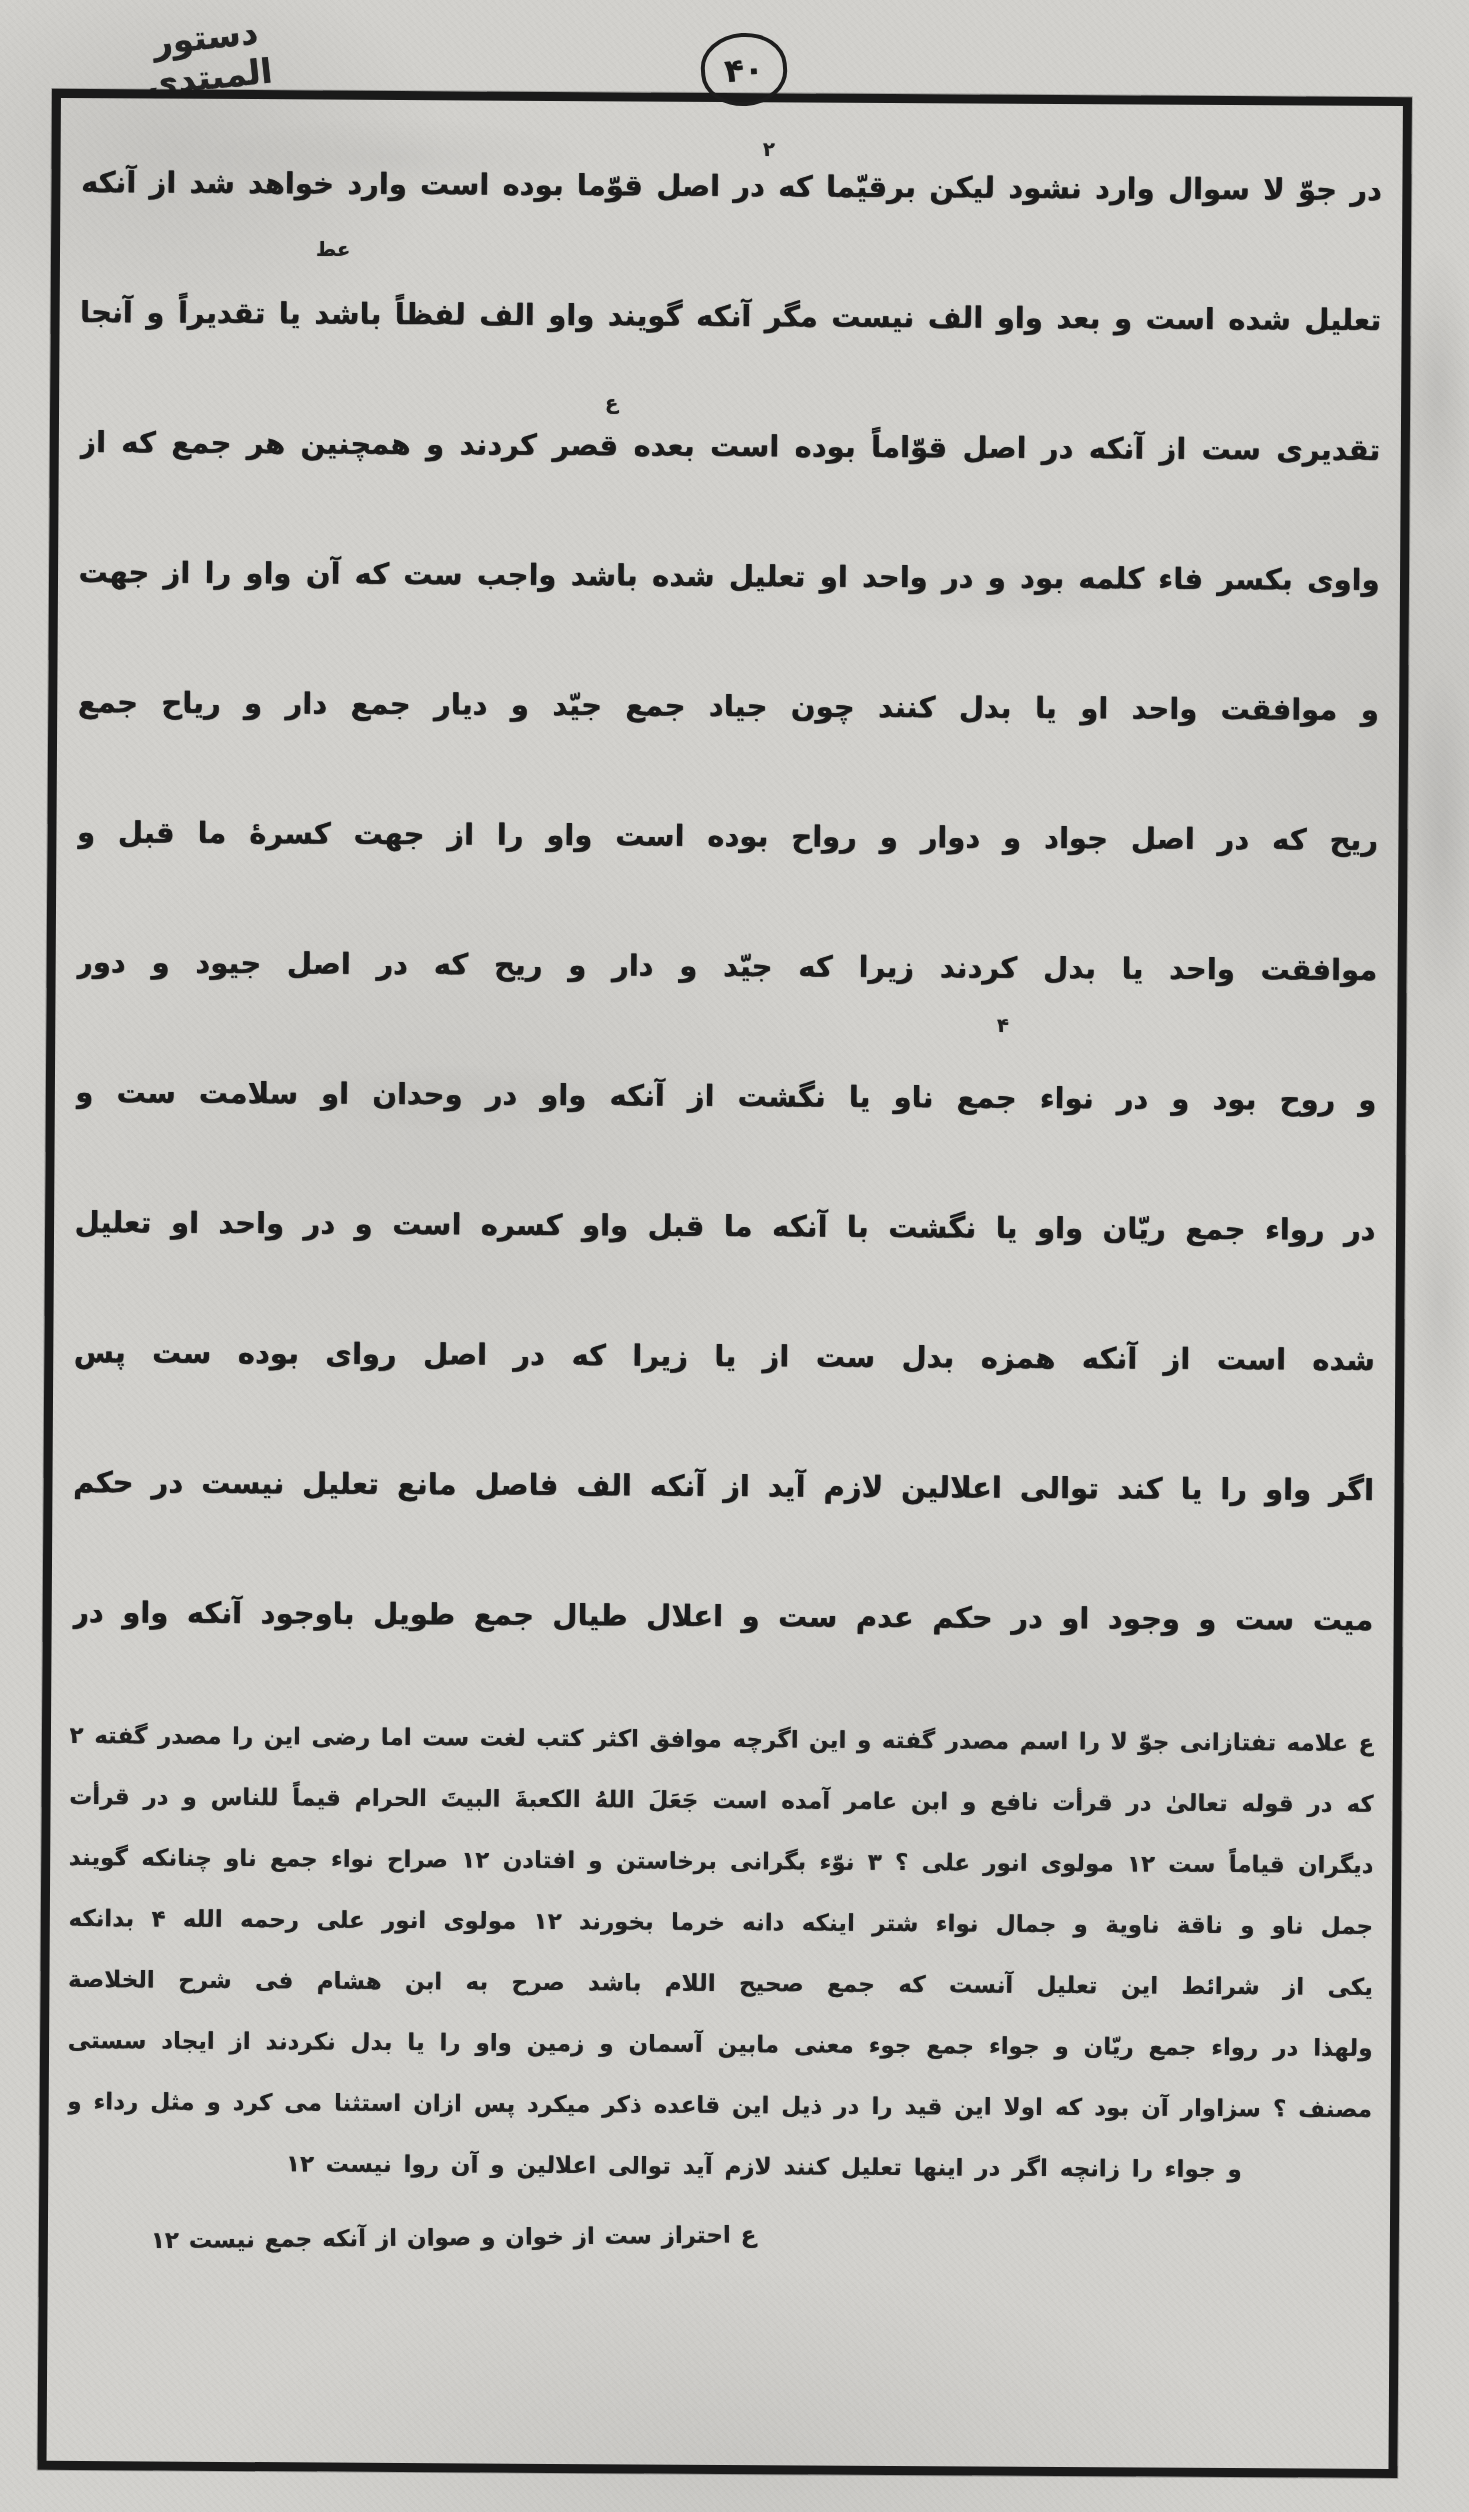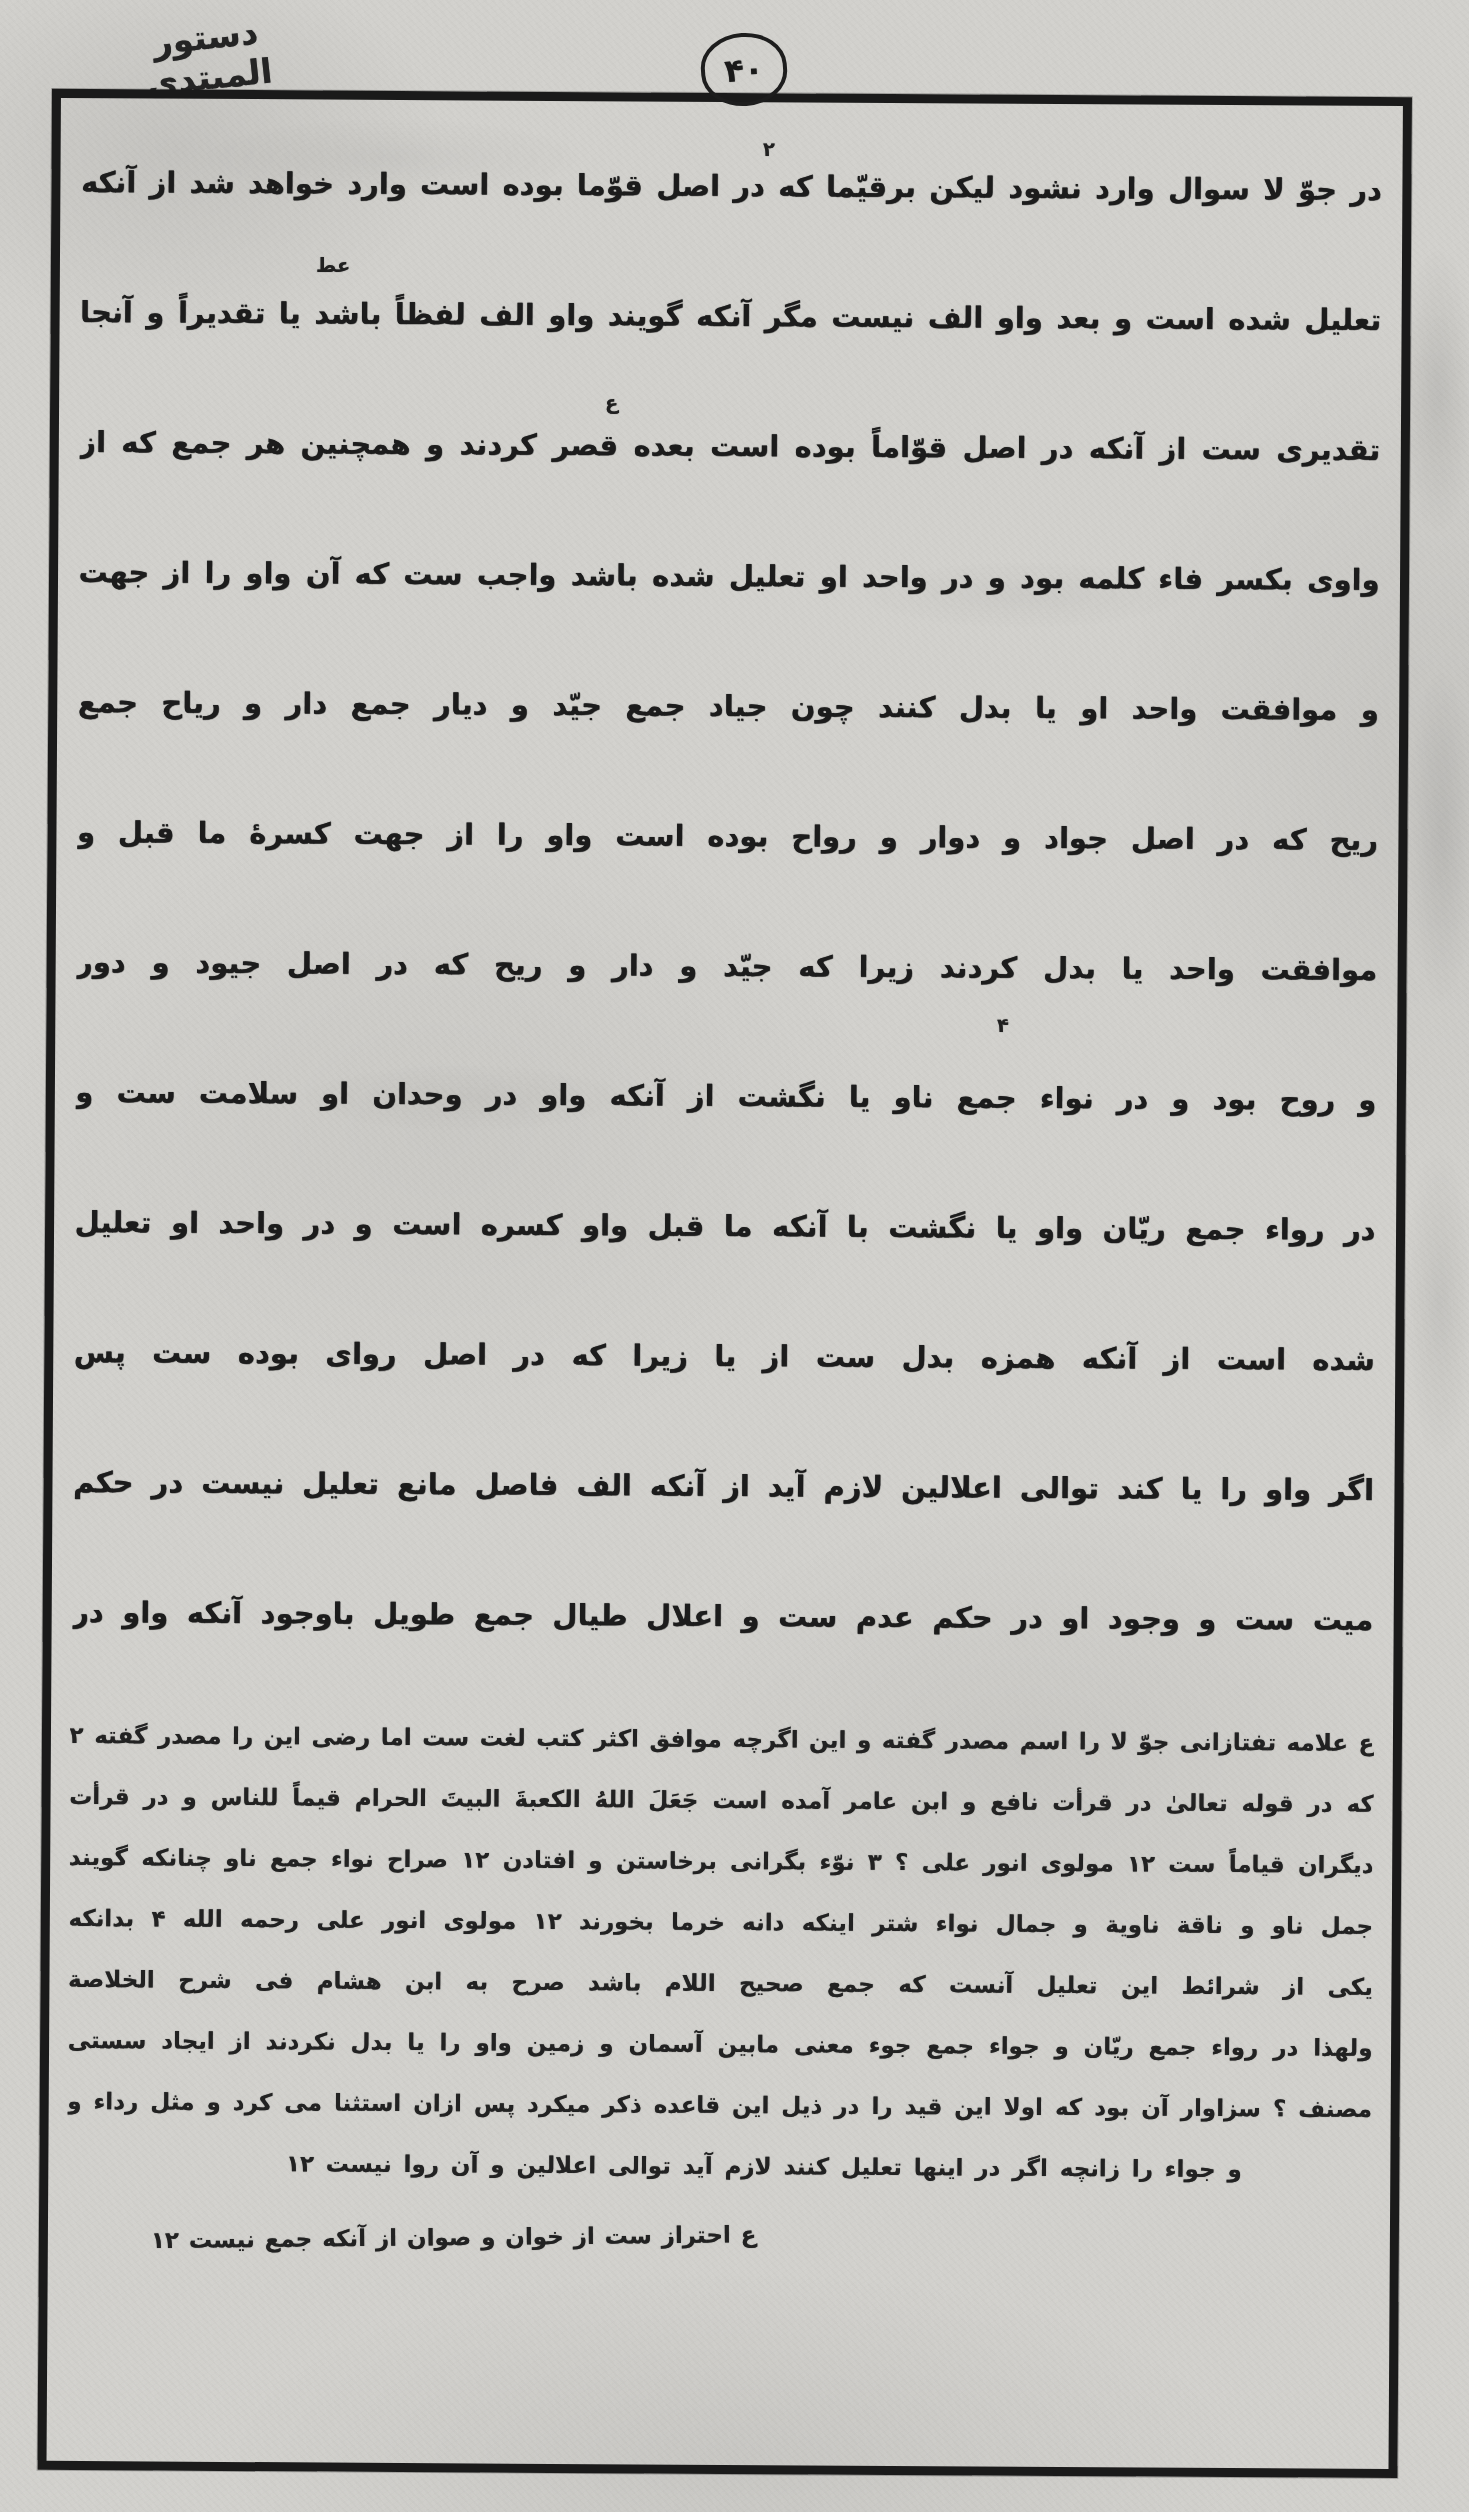--- a/index.html
+++ b/index.html
@@ -131,16 +131,16 @@
     <div class="fline">جمل ناو و ناقة ناویة و جمال نواء شتر اینکه دانه خرما بخورند ۱۲ مولوی انور علی رحمه الله ۴ بدانکه</div>
     <div class="fline">یکی از شرائط این تعلیل آنست که جمع صحیح اللام باشد صرح به ابن هشام فی شرح الخلاصة</div>
     <div class="fline">ولهذا در رواء جمع ریّان و جواء جمع جوء معنی مابین آسمان و زمین واو را یا بدل نکردند از ایجاد سستی</div>
     <div class="fline">مصنف ؟ سزاوار آن بود که اولا این قید را در ذیل این قاعده ذکر میکرد پس ازان استثنا می کرد و مثل رداء و طواء</div>
     <div class="fline indent">و جواء را زانچه اگر در اینها تعلیل کنند لازم آید توالی اعلالین و آن روا نیست ۱۲ مولوی انور علی ؟</div>
     <div class="fline last">ع احتراز ست از خوان و صوان از آنکه جمع نیست ۱۲</div>
   </div>
 </div>
 
 <span class="gloss-mark" style="left:763px;top:138px;">۲</span>
-<span class="gloss-mark" style="left:316px;top:254px;">عط</span>
+<span class="gloss-mark" style="left:316px;top:238px;">عط</span>
 <span class="gloss-mark" style="left:605px;top:391px;">ع</span>
 <span class="gloss-mark" style="left:997px;top:1014px;">۴</span>
 
 
 </body></html>

